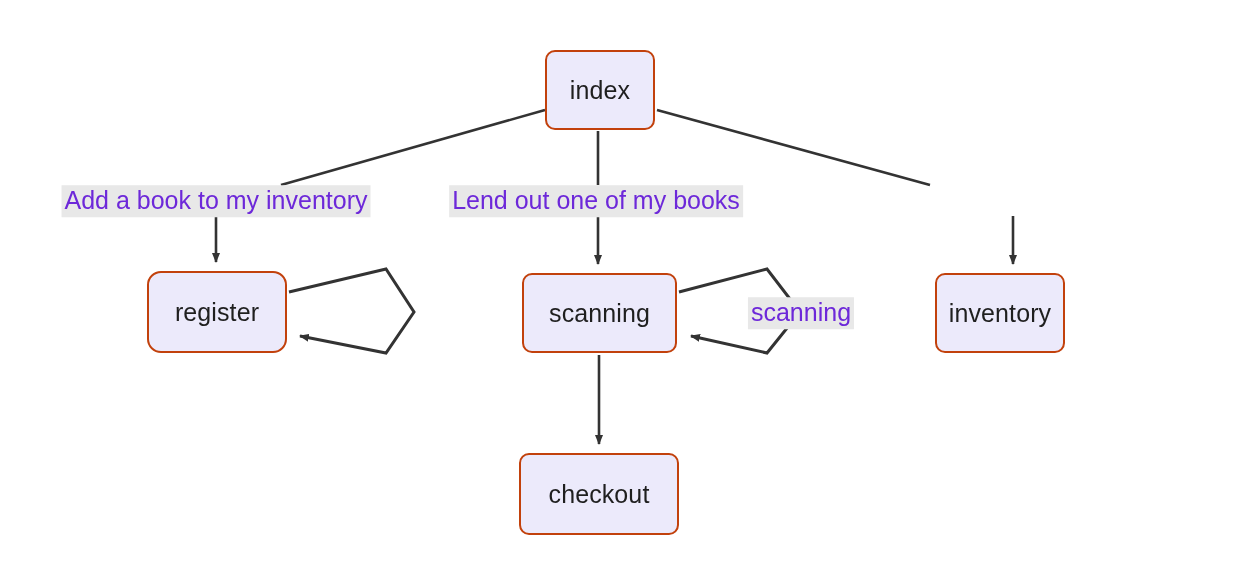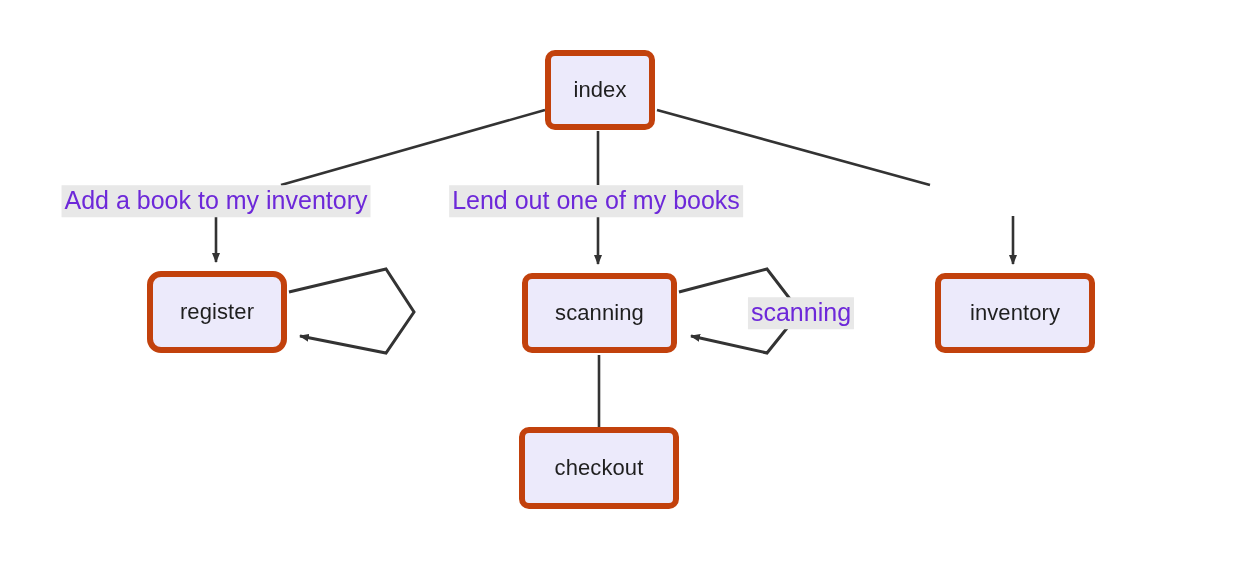--- a/index.html
+++ b/index.html
@@ -26,27 +26,27 @@
     left: 0;
     top: 0;
     width: 1238px;
     height: 586px;
     pointer-events: none;
   }
   .node {
     position: absolute;
     box-sizing: border-box;
     background: #ECEAFB;
-    border: 6px solid #c2410c;
+    border: 2px solid #c2410c;
     border-radius: 10px;
     display: flex;
     align-items: center;
     justify-content: center;
     color: #1f1f1f;
-    font-size: 22px;
+    font-size: 25px;
     line-height: 1;
     letter-spacing: 0.1px;
     white-space: nowrap;
   }
   .node-label {
     display: block;
   }
   .edge-label {
     position: absolute;
     background: #E8E8E8;
@@ -104,25 +104,25 @@
   </div>
 
   <div class="node" style="left:147px; top:271px; width:140px; height:82px;border-radius:14px;">
     <span class="node-label">register</span>
   </div>
 
   <div class="node" style="left:522px; top:273px; width:155px; height:80px;">
     <span class="node-label">scanning</span>
   </div>
 
-  <div class="node" style="left:935px; top:273px; width:160px; height:80px;">
+  <div class="node" style="left:935px; top:273px; width:130px; height:80px;">
     <span class="node-label">inventory</span>
   </div>
 
-  <div class="node" style="left:519px; top:427px; width:160px; height:82px;">
+  <div class="node" style="left:519px; top:453px; width:160px; height:82px;">
     <span class="node-label">checkout</span>
   </div>
 
   <div class="edge-label" style="left:216px; top:201px;">Add a book to my inventory</div>
 
   <div class="edge-label" style="left:596px; top:201px;">Lend out one of my books</div>
 
 
   <div class="edge-label" style="left:801px; top:313px;">scanning</div>
 

